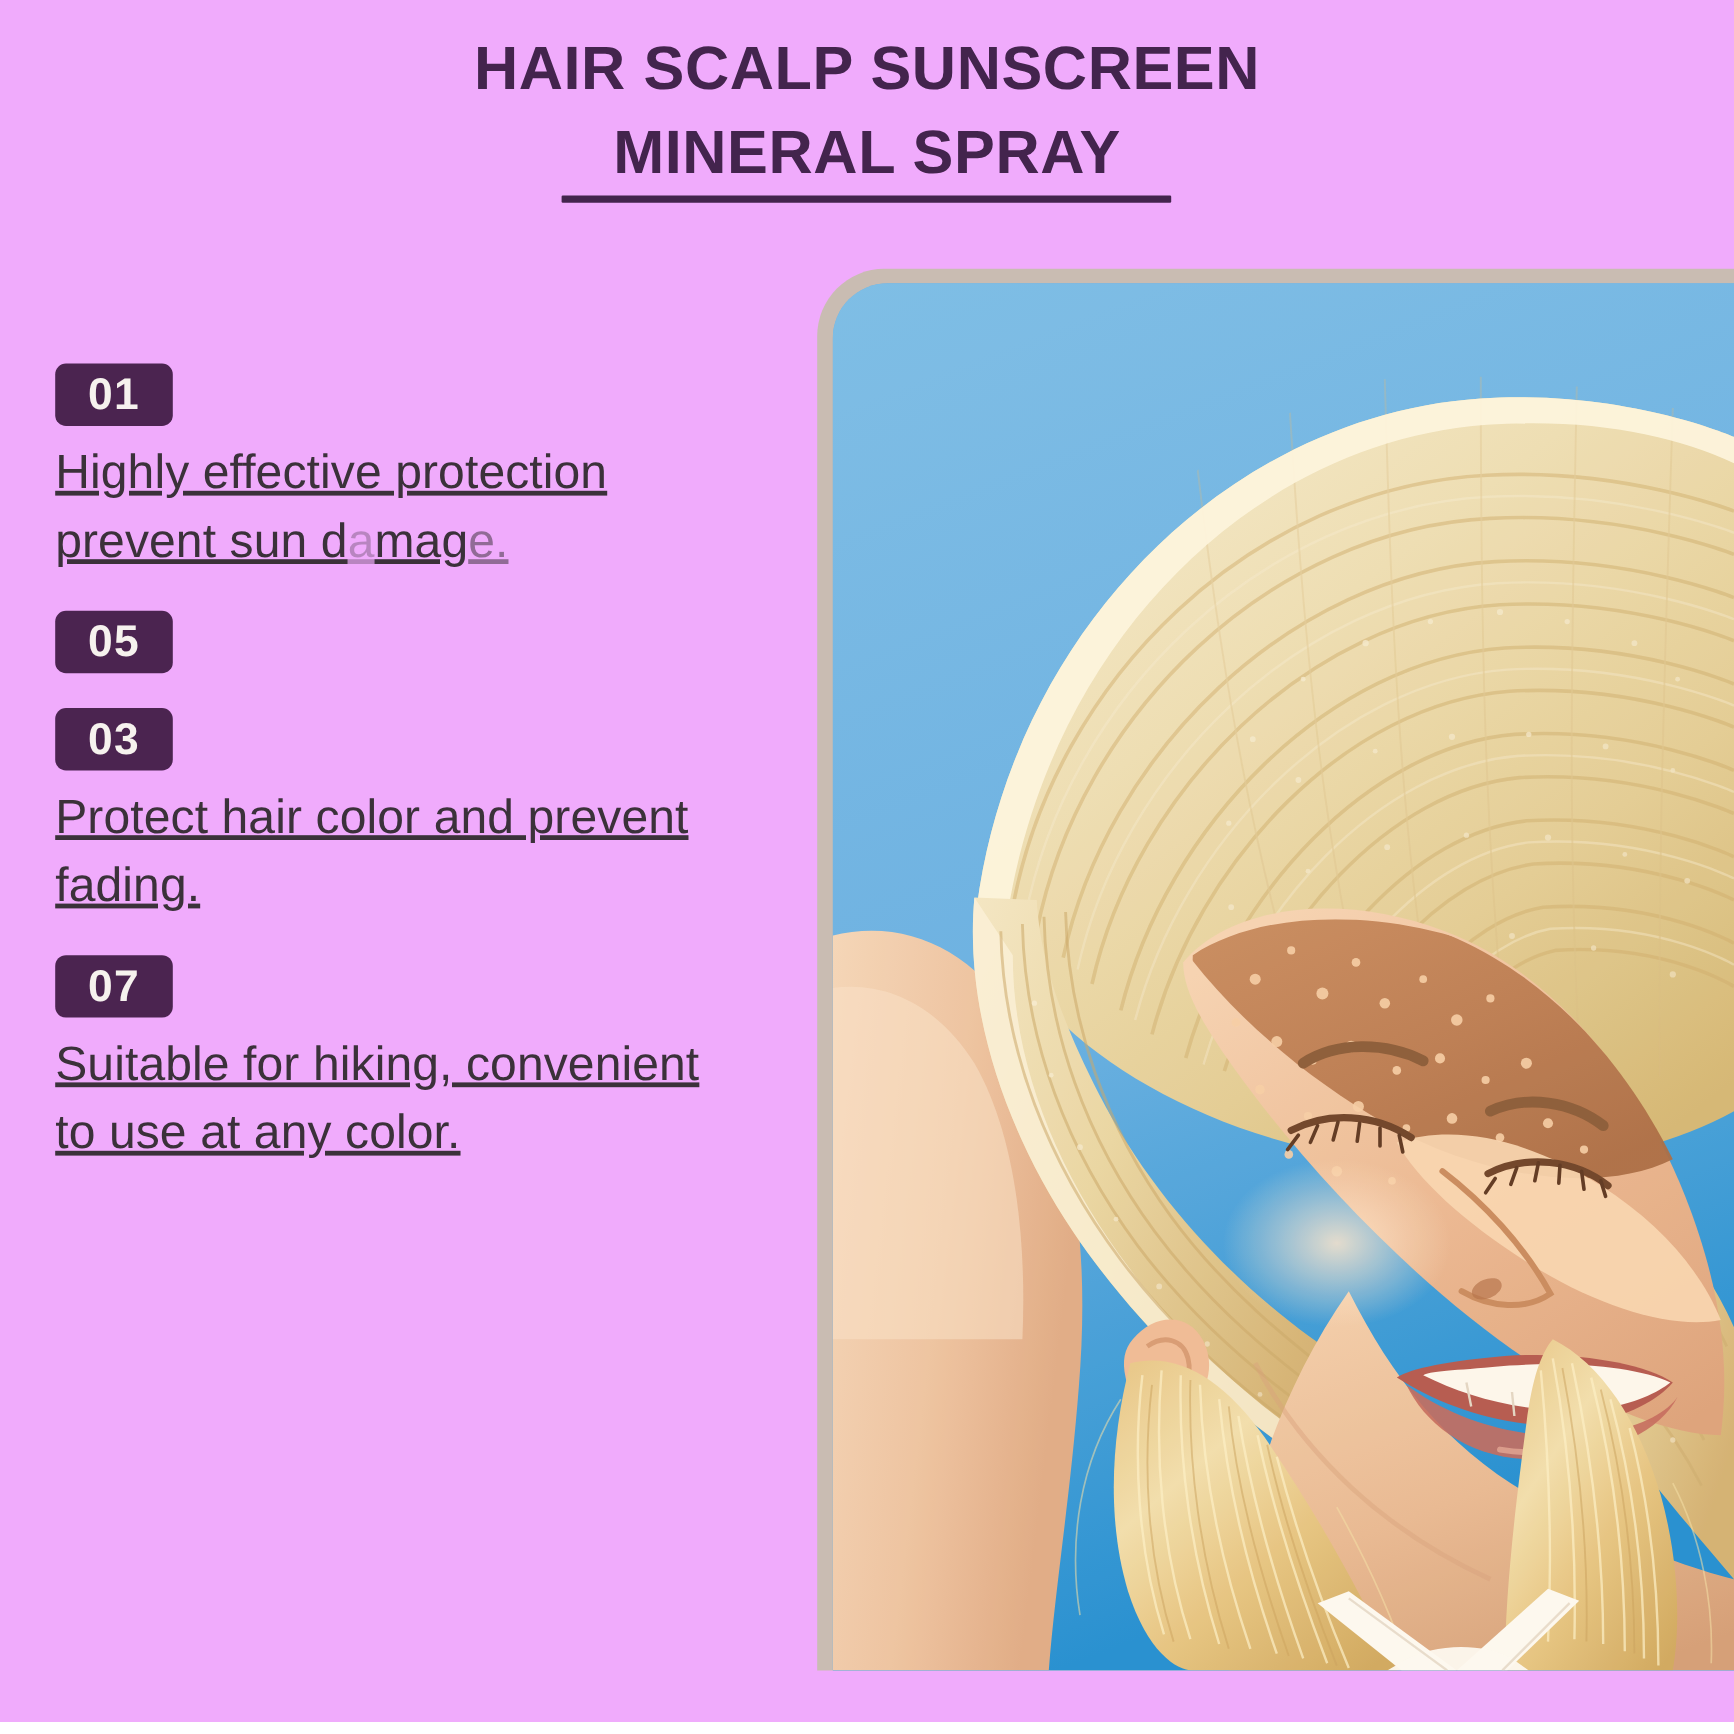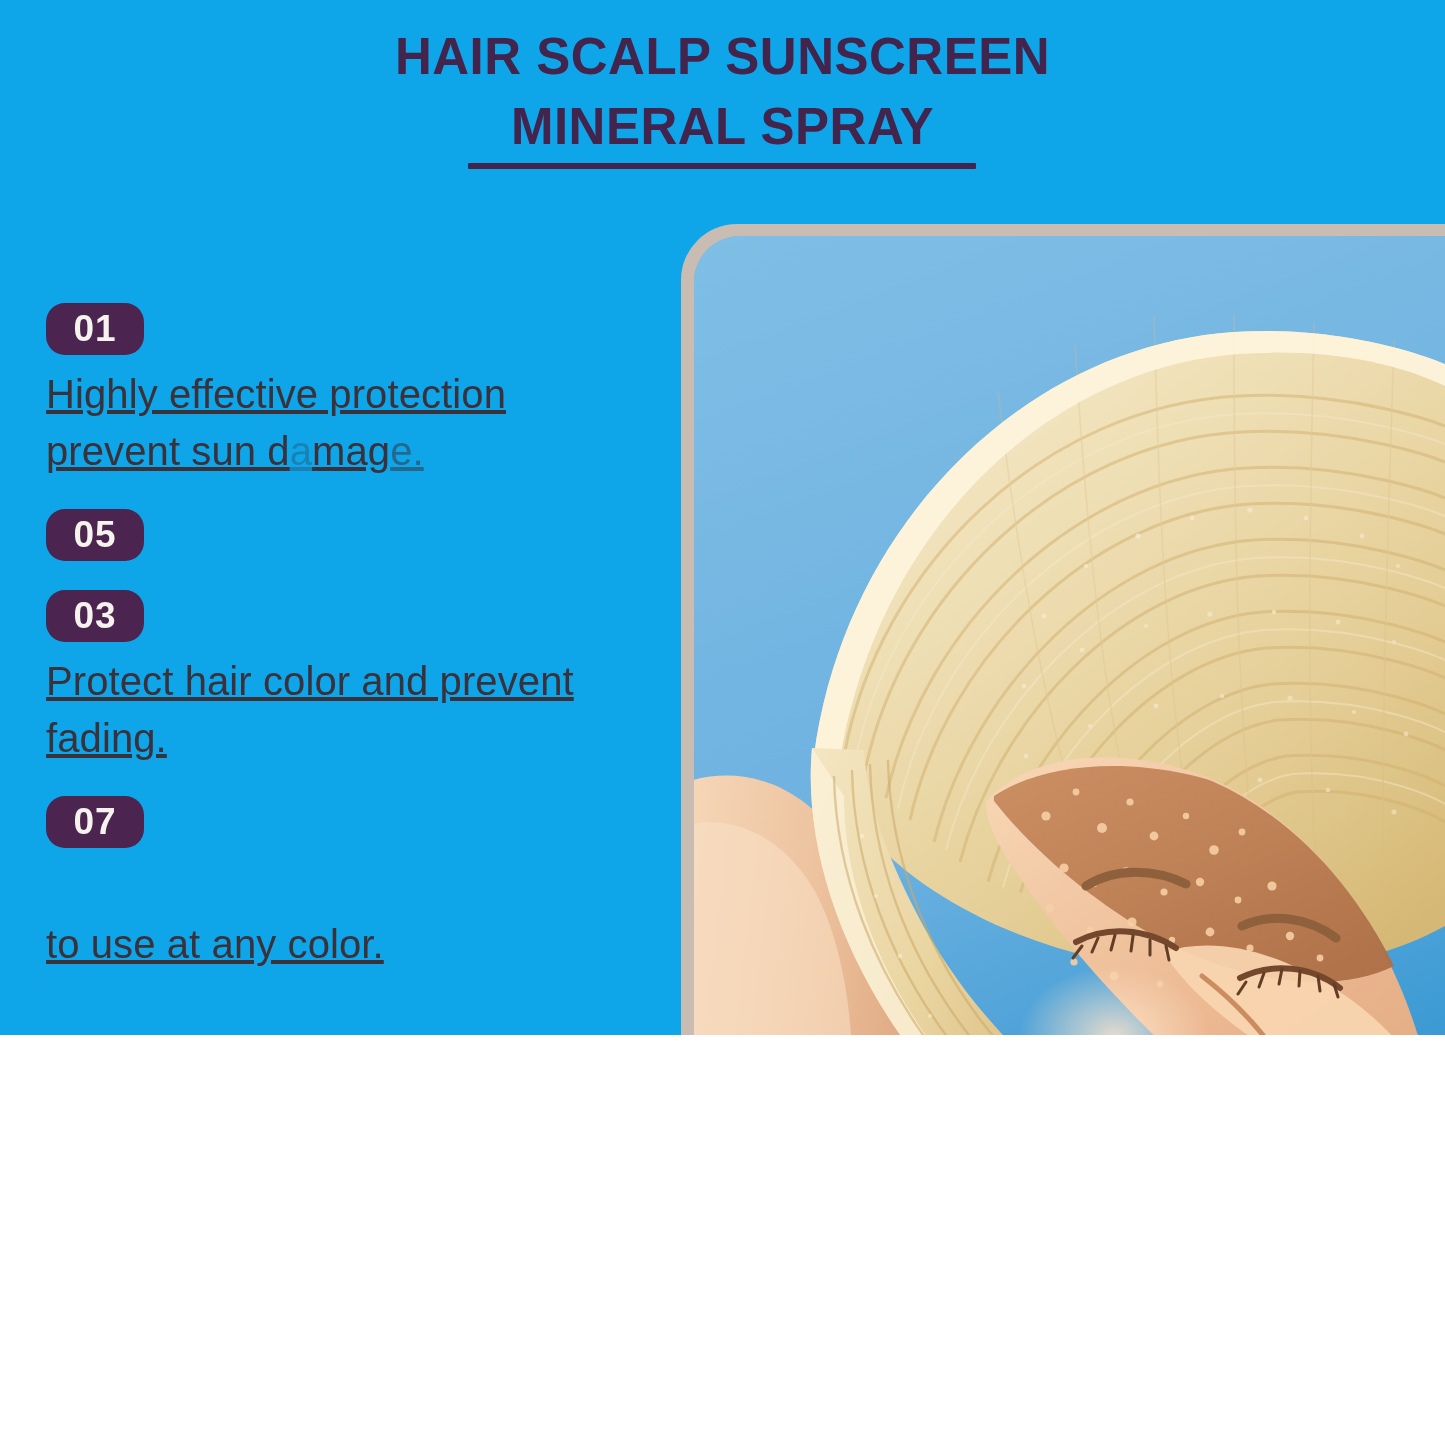--- a/index.html
+++ b/index.html
@@ -3,22 +3,22 @@
 <meta charset="utf-8">
 <style>
   html, body {
     margin: 0;
     padding: 0;
     background: #ffffff;
   }
   #canvas {
     position: relative;
     width: 1445px;
-    height: 1035px;
-    background: #0ea5e9;
+    height: 1435px;
+    background: #f0abfc;
     overflow: hidden;
     font-family: "Liberation Sans", sans-serif;
   }
 
   
   .header {
     position: absolute;
     left: 0;
     top: 22px;
     width: 1445px;
@@ -58,21 +58,21 @@
     display: inline-block;
     background: #4b2450;
     color: #f6f2ee;
     font-family: "Liberation Sans", sans-serif;
     font-weight: 700;
     font-size: 37px;
     line-height: 52px;
     text-align: center;
     min-width: 98px;
     height: 52px;
-    border-radius: 19px;
+    border-radius: 9px;
     letter-spacing: 1px;
   }
   .feature-text {
     margin-top: 11px;
     color: #3b313a;
     font-family: "Liberation Sans", sans-serif;
     font-weight: 400;
     font-size: 40px;
     line-height: 57px;
     letter-spacing: 0.1px;
@@ -143,21 +143,21 @@
       <div class="badge">03</div>
       <div class="feature-text">
         <span>Protect hair color and prevent</span><br>
         <span>fading.</span>
       </div>
     </div>
 
     <div class="feature">
       <div class="badge">07</div>
       <div class="feature-text">
-        <br>
+        <span>Suitable for hiking, convenient</span><br>
         <span>to use at any color.</span>
       </div>
     </div>
 
   </div>
 
   <div class="photo-frame"></div>
 
   <div class="photo">
     <svg width="751" height="1156" viewBox="0 0 751 1156" xmlns="http://www.w3.org/2000/svg">

